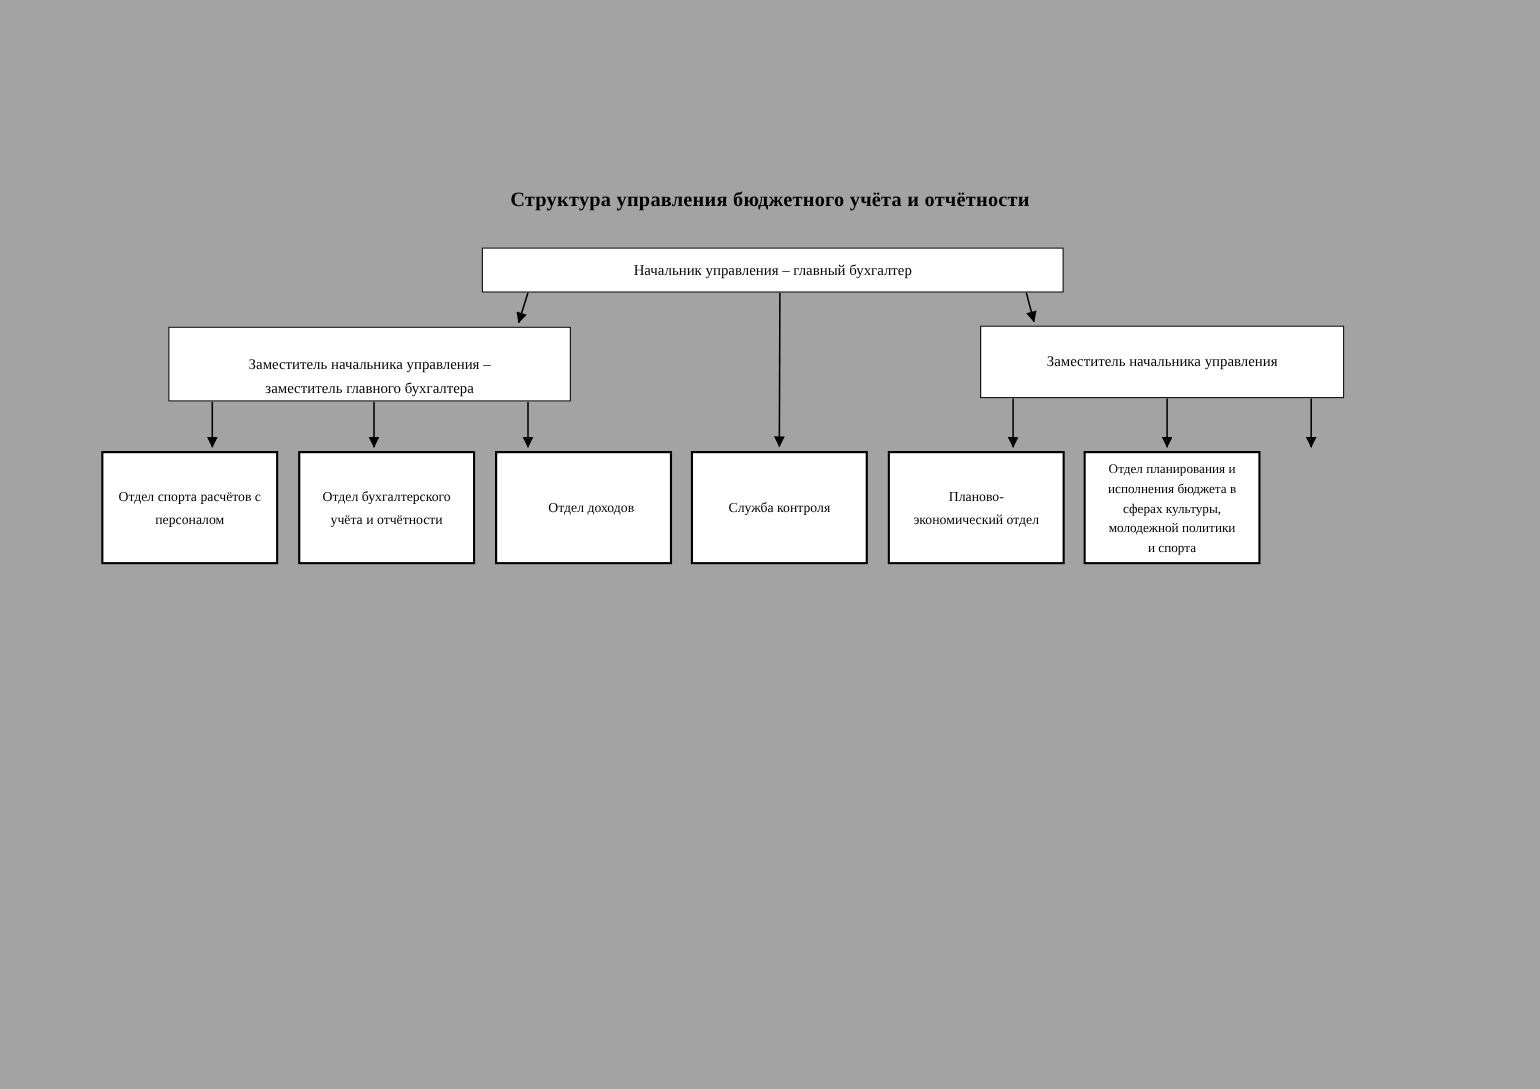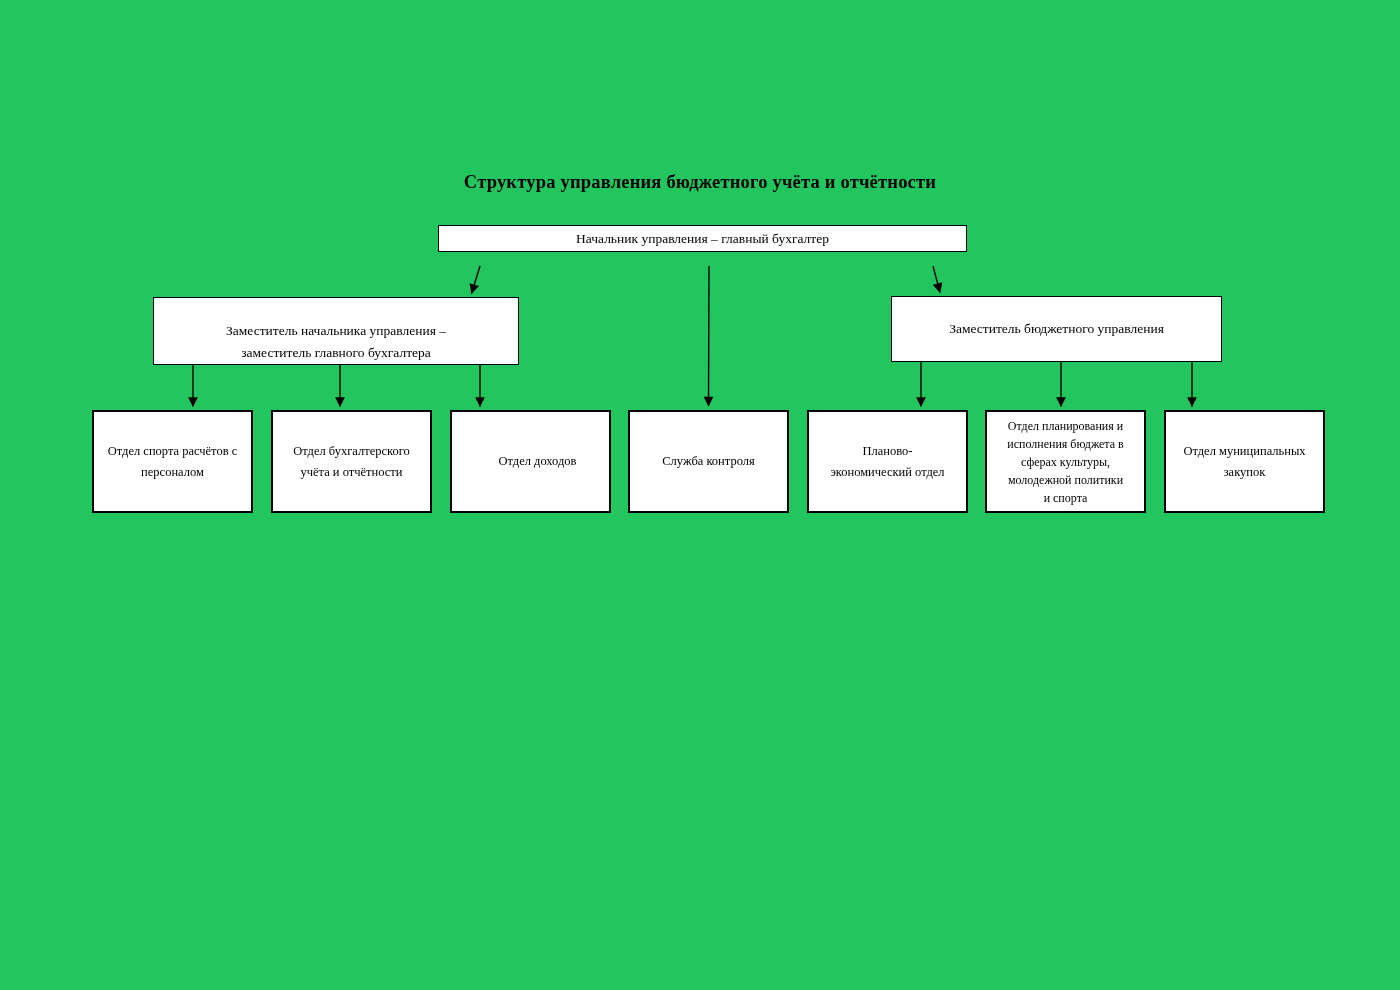--- a/index.html
+++ b/index.html
@@ -1,20 +1,20 @@
 <!DOCTYPE html>
 <html><head>
 <meta charset="utf-8">
 <style>
   html, body { margin: 0; padding: 0; background: #ffffff; }
   .page {
     position: relative;
     width: 1400px;
     height: 990px;
-    background: #22c55e;
+    background: #a3a3a3;
     font-family: "Liberation Serif", "DejaVu Serif", serif;
     color: #000000;
     overflow: hidden;
   }
   .title {
     position: absolute;
     left: 0; right: 0;
     top: 172px;
     text-align: center;
     font-size: 18.5px;
@@ -26,21 +26,21 @@
     box-sizing: border-box;
     background: #ffffff;
     border: 1.5px solid #000000;
     display: flex;
     align-items: center;
     justify-content: center;
     text-align: center;
   }
   .node .label { white-space: pre-line; }
   .root-node {
-    left: 438px; top: 225px; width: 529px; height: 27px;
+    left: 438px; top: 225px; width: 529px; height: 41px;
     font-size: 13.5px; border-width: 1.4px;
   }
   .deputy-left {
     left: 153px; top: 297px; width: 366px; height: 68px;
     font-size: 13.5px; line-height: 22px; border-width: 1.6px; align-items: flex-end;
   }
   .deputy-right {
     left: 891px; top: 296px; width: 331px; height: 66px;
     font-size: 13.5px; border-width: 1.6px;
   }
@@ -90,21 +90,21 @@
   <div class="node root-node">
     <span class="label">Начальник управления – главный бухгалтер</span>
   </div>
 
   <div class="node deputy-left">
     <span class="label">Заместитель начальника управления –
 заместитель главного бухгалтера</span>
   </div>
 
   <div class="node deputy-right">
-    <span class="label">Заместитель бюджетного управления</span>
+    <span class="label">Заместитель начальника управления</span>
   </div>
 
   <div class="node dept dept-0">
     <span class="label">Отдел спорта расчётов с
 персоналом</span>
   </div>
 
   <div class="node dept dept-1">
     <span class="label">Отдел бухгалтерского
 учёта и отчётности</span>
@@ -124,18 +124,14 @@
   </div>
 
   <div class="node dept dept-5">
     <span class="label">Отдел планирования и
 исполнения бюджета в
 сферах культуры,
 молодежной политики
 и спорта</span>
   </div>
 
-  <div class="node dept dept-6">
-    <span class="label">Отдел муниципальных
-закупок</span>
-  </div>
 
 </div>
 
 </body></html>

